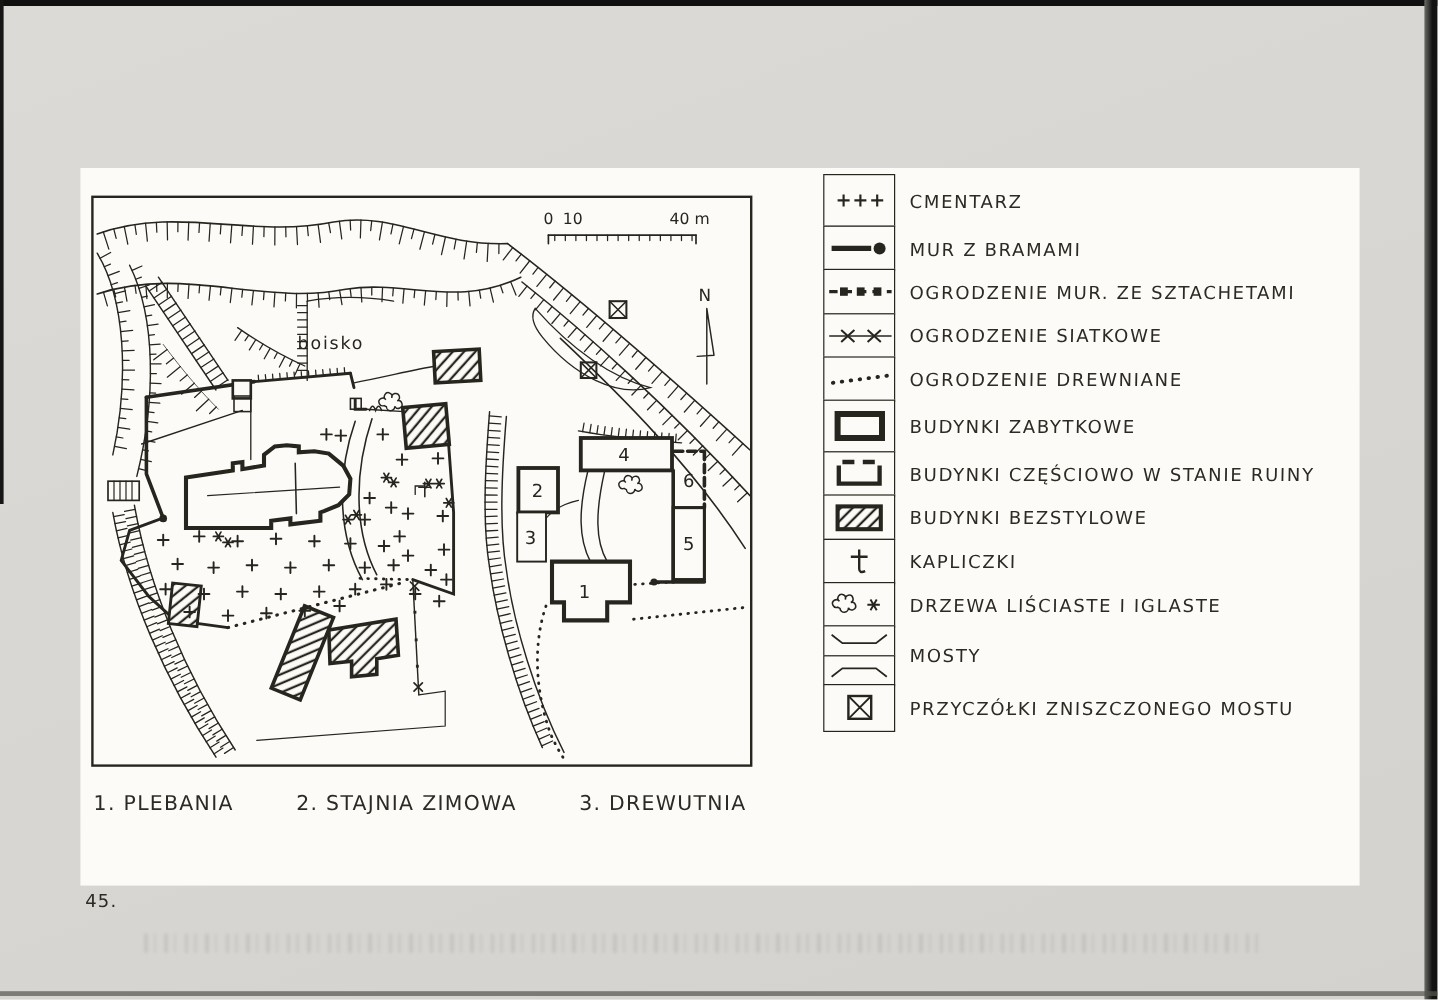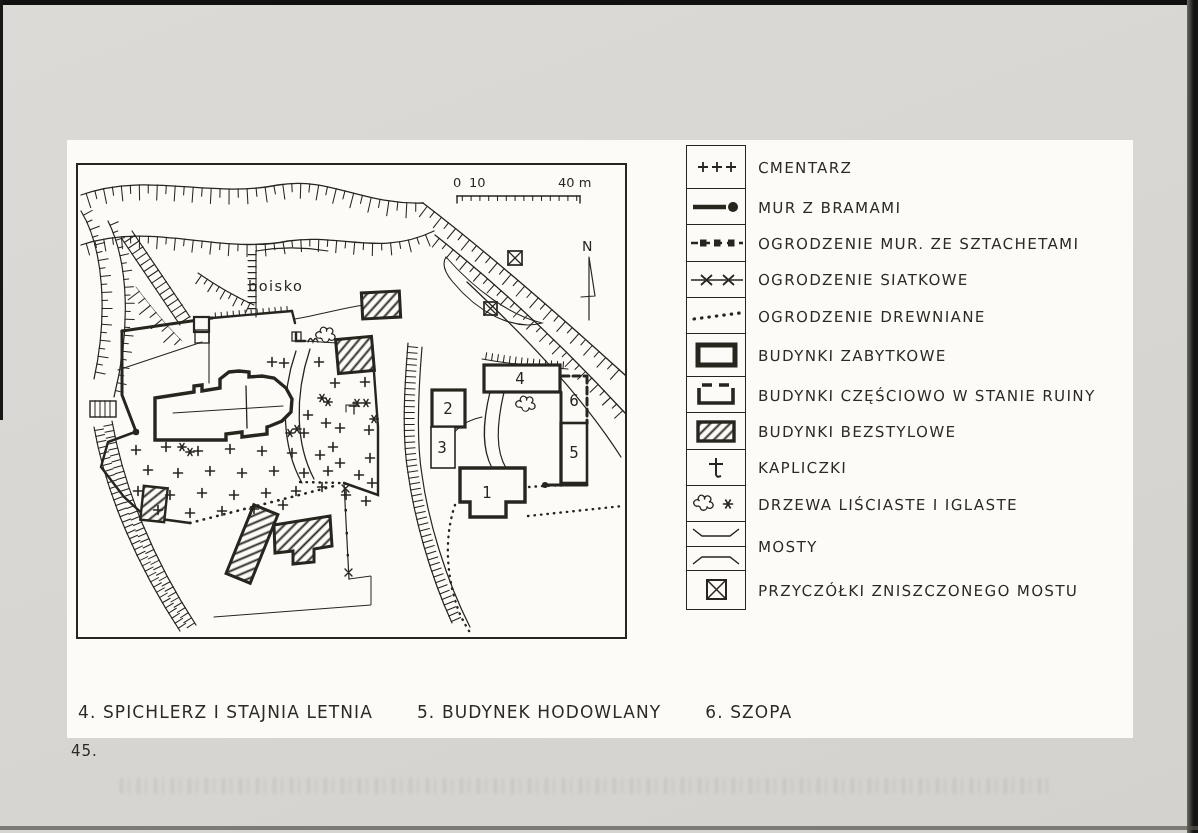--- a/index.html
+++ b/index.html
@@ -824,18 +824,18 @@
         <svg width="56" height="34" stroke="#26261f" fill="none" stroke-width="2">
           <rect x="19" y="7" width="19" height="19"></rect>
           <path d="M19,7 L38,26 M38,7 L19,26" stroke-width="1.5"></path>
             </svg>
       </div>
         </div>
       <div class="llabel">PRZYCZÓŁKI ZNISZCZONEGO MOSTU</div>
     </div>
   </div>
 
-  <div class="captions row2" style="top:562px">
-    <span>4. SPICHLERZ I STAJNIA LETNIA</span><span>5. BUDYNEK HODOWLANY</span><span>6. SZOPA</span>
+  <div class="captions" style="top:520px">
+    <span>1. PLEBANIA</span><span>2. STAJNIA ZIMOWA</span><span>3. DREWUTNIA</span>
   </div>
 </div>
 
 <div class="pagenum">45.</div>
 
 </body></html>

